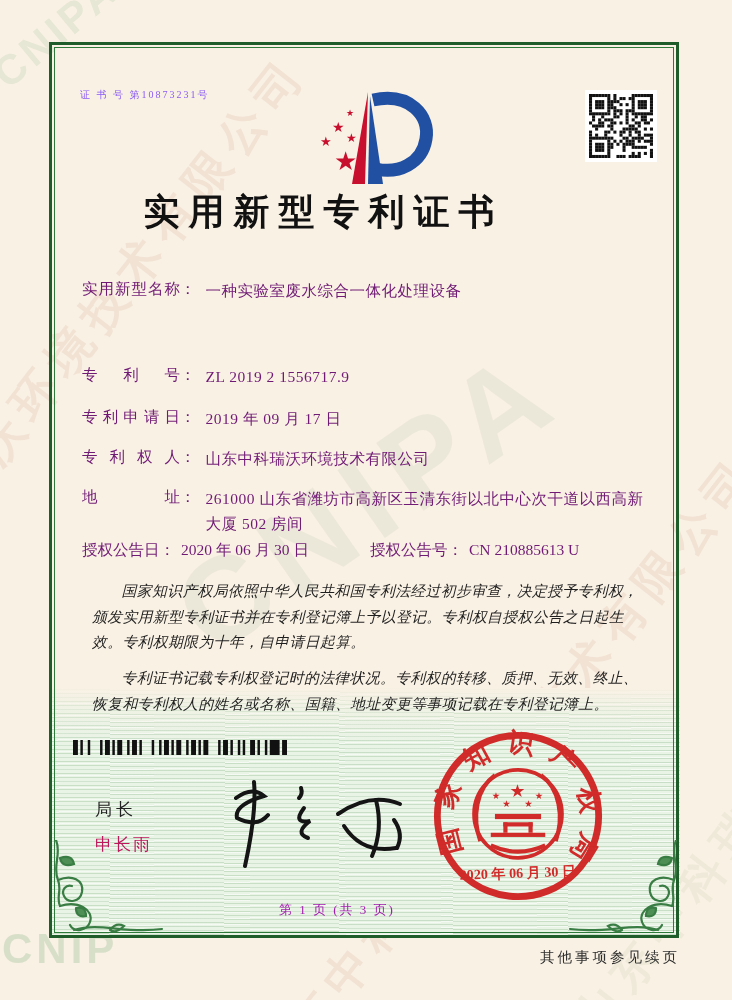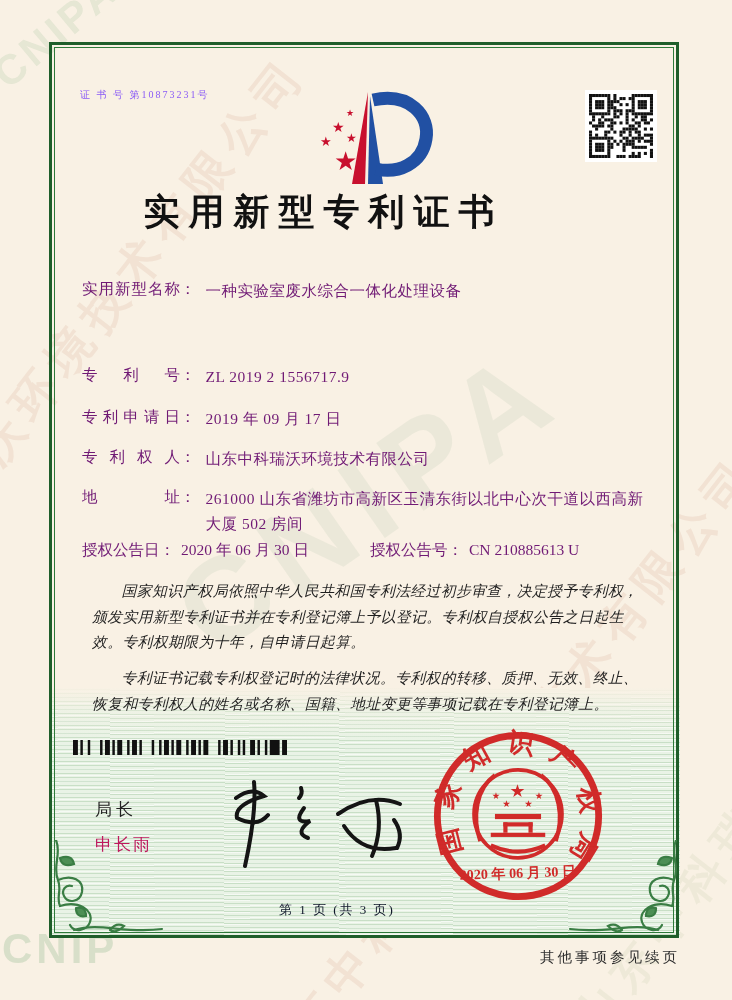--- a/index.html
+++ b/index.html
@@ -50,21 +50,21 @@
   .sig-role{position:absolute; left:95px; top:798px; font-size:17px; letter-spacing:4px; color:#222;}
   .sig-name{position:absolute; left:95px; top:833px; font-size:17px; letter-spacing:2px; color:#be185d;}
   .sig-script{position:absolute; left:198px; top:776px;}
   
   .seal{position:absolute; left:430px; top:728px; width:176px; height:176px;}
   
   .flourish-l{position:absolute; left:50px; top:840px;}
   .flourish-r{position:absolute; left:566px; top:840px; transform:scaleX(-1);}
   
   .page-num{position:absolute; left:0; right:58px; top:901px; text-align:center;
-    font-size:13px; letter-spacing:2px; color:#0f172a;}
+    font-size:13px; letter-spacing:2px; color:#a21caf;}
   .foot-note{position:absolute; left:0; right:52px; top:948px; text-align:right;
     font-size:14.5px; letter-spacing:3px; color:#2e2e2e;}
 </style>
 </head>
 <body>
 
 <div id="page">
 
   <div class="wm wm-co" style="left:-210px; top:660px; transform:rotate(-52deg); transform-origin:left top;">山东中科瑞沃环境技术有限公司</div>
   <div class="wm wm-co" style="left:240px; top:1060px; transform:rotate(-52deg); transform-origin:left top;">山东中科瑞沃环境技术有限公司</div>

